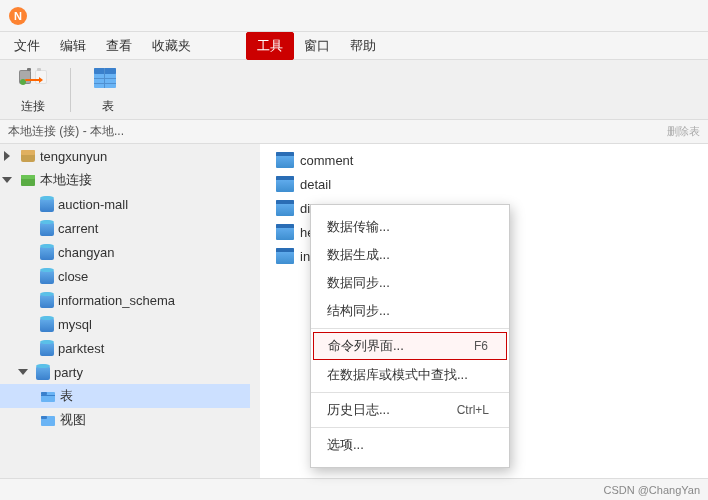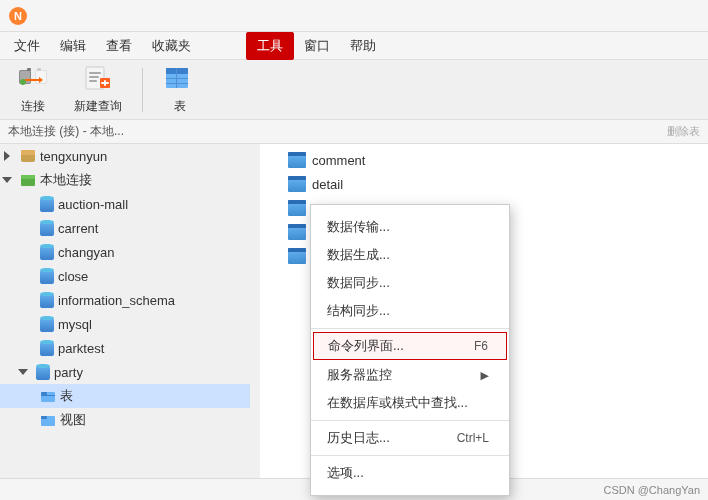--- a/index.html
+++ b/index.html
@@ -167,21 +167,21 @@
       display: flex;
       align-items: center;
       justify-content: flex-end;
       padding: 0 8px;
       font-size: 11px;
       color: #888;
     }
 
     
     .table-list {
-      padding: 4px 16px;
+      padding: 4px 4px;
     }
     .table-list-item {
       display: flex;
       align-items: center;
       padding: 3px 12px;
       height: 24px;
       font-size: 13px;
       color: #333;
       cursor: pointer;
     }
@@ -308,32 +308,20 @@
       <rect x="10" y="4" width="4" height="3" rx="1" fill="#777"></rect>
       <rect x="18" y="6" width="12" height="14" rx="2" fill="#e0e0e0"></rect>
       <rect x="19" y="7" width="10" height="12" rx="1" fill="#f5f5f5"></rect>
       <rect x="20" y="4" width="4" height="3" rx="1" fill="#ccc"></rect>
       <rect x="8" y="15" width="16" height="2" fill="#f60" rx="1"></rect>
       <polygon points="22,13 26,16 22,19" fill="#f60"></polygon>
     </svg>
     <span class="toolbar-btn-label">连接</span>
   </div>
 
-  <div class="toolbar-btn">
-    <svg class="toolbar-btn-icon" viewBox="0 0 32 32">
-      <rect x="4" y="3" width="18" height="22" rx="1" fill="#f5f5f5" stroke="#ccc"></rect>
-      <rect x="7" y="8" width="12" height="2" rx="1" fill="#aaa"></rect>
-      <rect x="7" y="12" width="10" height="2" rx="1" fill="#aaa"></rect>
-      <rect x="7" y="16" width="8" height="2" rx="1" fill="#aaa"></rect>
-      <rect x="18" y="14" width="10" height="10" rx="1" fill="#ff6020"></rect>
-      <rect x="22" y="16" width="2" height="6" rx="1" fill="white"></rect>
-      <rect x="19" y="18" width="8" height="2" rx="1" fill="white"></rect>
-    </svg>
-    <span class="toolbar-btn-label">新建查询</span>
-  </div>
 
   <div class="toolbar-separator"></div>
 
   <div class="toolbar-btn">
     <svg class="toolbar-btn-icon" viewBox="0 0 32 32">
       <rect x="2" y="4" width="22" height="20" rx="1" fill="#6ab4f5"></rect>
       <rect x="2" y="4" width="22" height="6" rx="1" fill="#3a80cc"></rect>
       <rect x="2" y="14" width="22" height="1" fill="#5090d0"></rect>
       <rect x="2" y="19" width="22" height="1" fill="#5090d0"></rect>
       <rect x="12" y="4" width="1" height="20" fill="#5090d0"></rect>
@@ -485,24 +473,20 @@
     <div class="dropdown-menu-item">
       <span>结构同步...</span>
     </div>
     <div class="dropdown-menu-separator"></div>
 
     <div class="dropdown-menu-item cmd-line">
       <span>命令列界面...</span>
       <span class="shortcut-key">F6</span>
     </div>
     <div class="dropdown-menu-item">
-      <span>服务器监控</span>
-      <span class="submenu-arrow">▶</span>
-    </div>
-    <div class="dropdown-menu-item">
       <span>在数据库或模式中查找...</span>
     </div>
     <div class="dropdown-menu-separator"></div>
     <div class="dropdown-menu-item">
       <span>历史日志...</span>
       <span class="shortcut-key">Ctrl+L</span>
     </div>
     <div class="dropdown-menu-separator"></div>
     <div class="dropdown-menu-item">
       <span>选项...</span>

